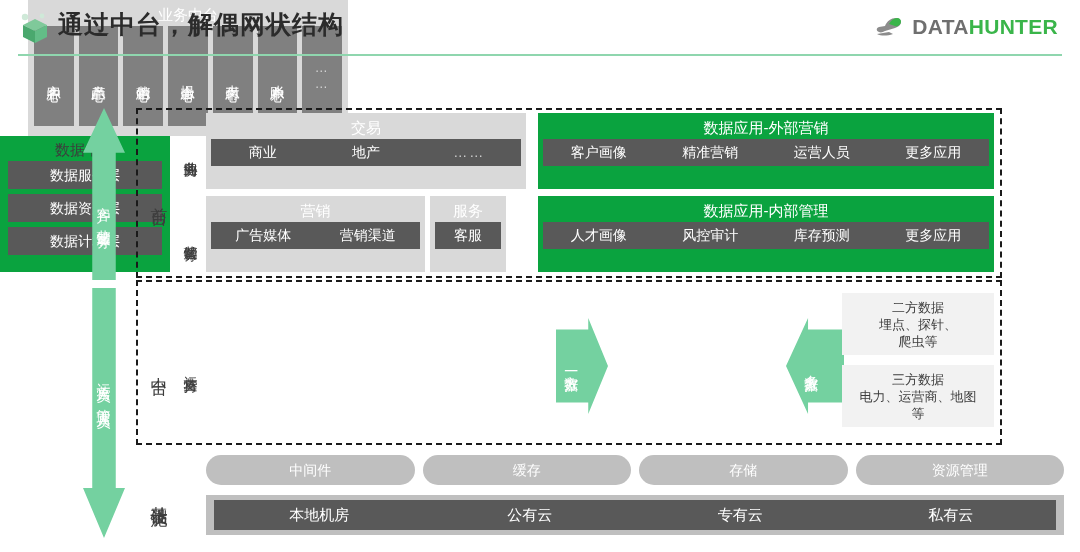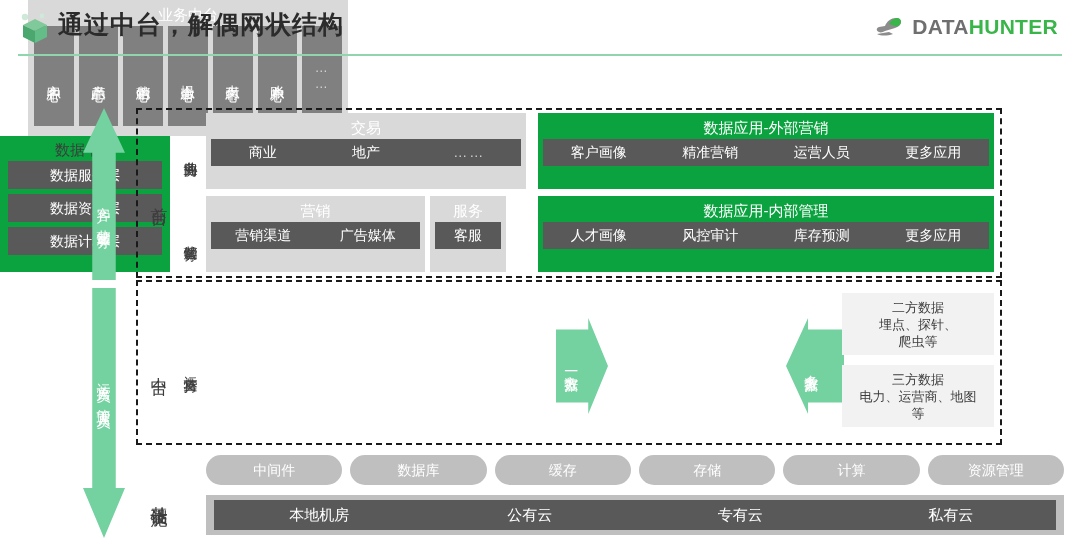--- a/index.html
+++ b/index.html
@@ -307,22 +307,22 @@
     <div class="chip">客户画像</div>
     <div class="chip">精准营销</div>
     <div class="chip">运营人员</div>
     <div class="chip">更多应用</div>
   </div>
 </div>
 
 <div class="panel panel-gray" id="p-market">
   <div class="panel-title">营销</div>
   <div class="panel-row">
+    <div class="chip">广告媒体</div>
     <div class="chip">营销渠道</div>
-    <div class="chip">广告媒体</div>
   </div>
 </div>
 
 <div class="panel panel-gray" id="p-service">
   <div class="panel-title">服务</div>
   <div class="panel-row">
     <div class="chip">客服</div>
   </div>
 </div>
 
@@ -381,24 +381,22 @@
 <div class="extcard" id="ext-third">
   <div>
     <div>三方数据</div>
     <div style="white-space:pre-line">电力、运营商、地图
 等</div>
   </div>
 </div>
 
 <div id="infra-row1">
   <div class="infra-chip">中间件</div>
-  <div class="infra-chip">数据库</div>
   <div class="infra-chip">缓存</div>
   <div class="infra-chip">存储</div>
-  <div class="infra-chip">计算</div>
   <div class="infra-chip">资源管理</div>
 </div>
 
 <div id="infra-row2">
   <div class="cloud-chip">本地机房</div>
   <div class="cloud-chip">公有云</div>
   <div class="cloud-chip">专有云</div>
   <div class="cloud-chip">私有云</div>
 </div>
 

